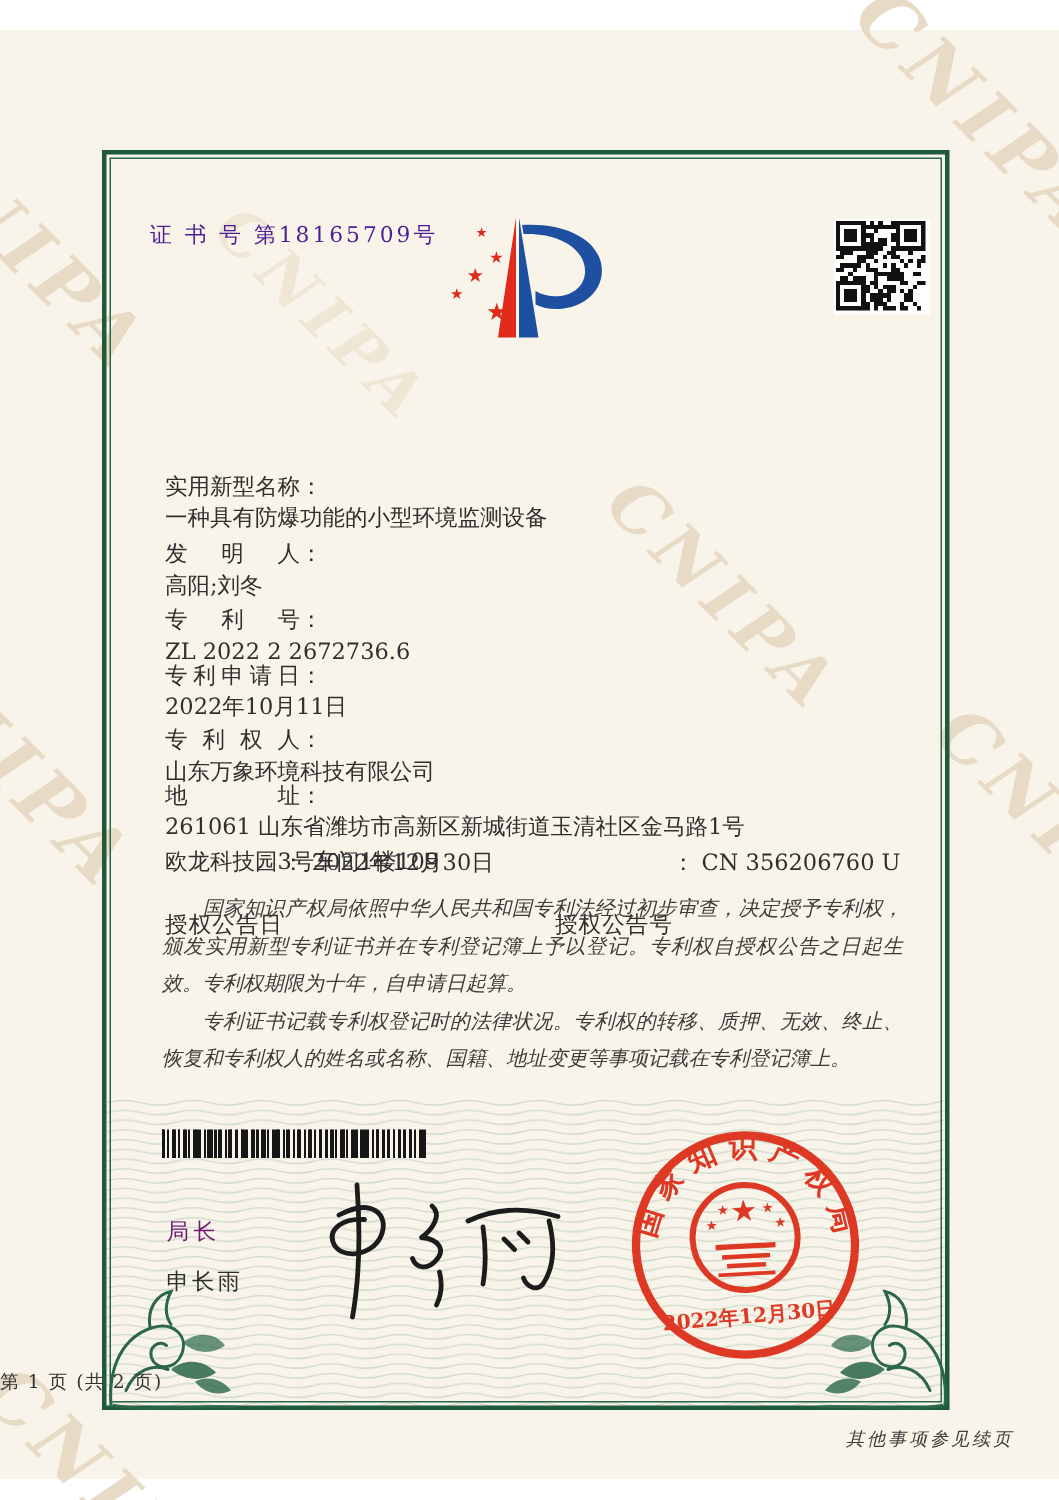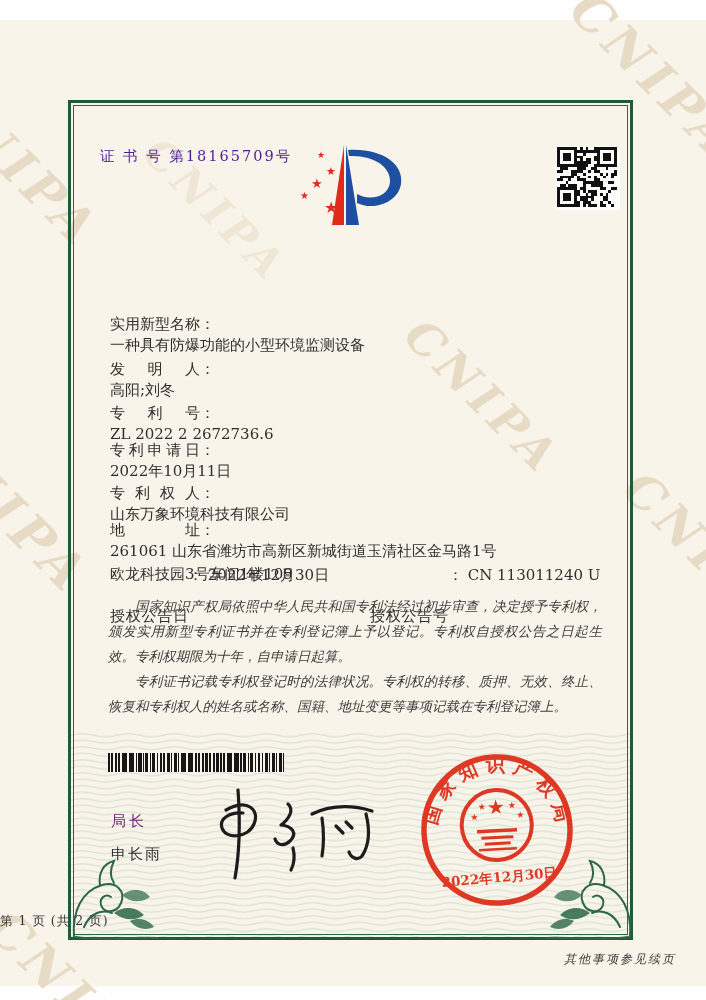--- a/index.html
+++ b/index.html
@@ -288,21 +288,21 @@
     <span class="val">山东万象环境科技有限公司</span>
   </div>
   <div class="row" style="top:521px">
     <span class="lbl">地址</span><span class="colon">：</span>
     <span class="val">261061 山东省潍坊市高新区新城街道玉清社区金马路1号 欧龙科技园3号车间1楼109</span>
   </div>
   <div class="row" style="top:566px">
     <span class="lbl2">授权公告日</span><span class="colon">：</span>
     <span class="val2">2022年12月30日</span>
     <span class="pair2"><span class="lbl2">授权公告号</span><span class="colon">：</span>
-    <span class="val2">CN 113011240 U</span></span>
+    <span class="val2">CN 356206760 U</span></span>
   </div>
 
   <div class="body-text">
     <p>国家知识产权局依照中华人民共和国专利法经过初步审查，决定授予专利权，颁发实用新型专利证书并在专利登记簿上予以登记。专利权自授权公告之日起生效。专利权期限为十年，自申请日起算。</p>
     <p>专利证书记载专利权登记时的法律状况。专利权的转移、质押、无效、终止、恢复和专利权人的姓名或名称、国籍、地址变更等事项记载在专利登记簿上。</p>
   </div>
 
   <div class="barcode"></div>
 
   <div class="signer-title">局长</div>

